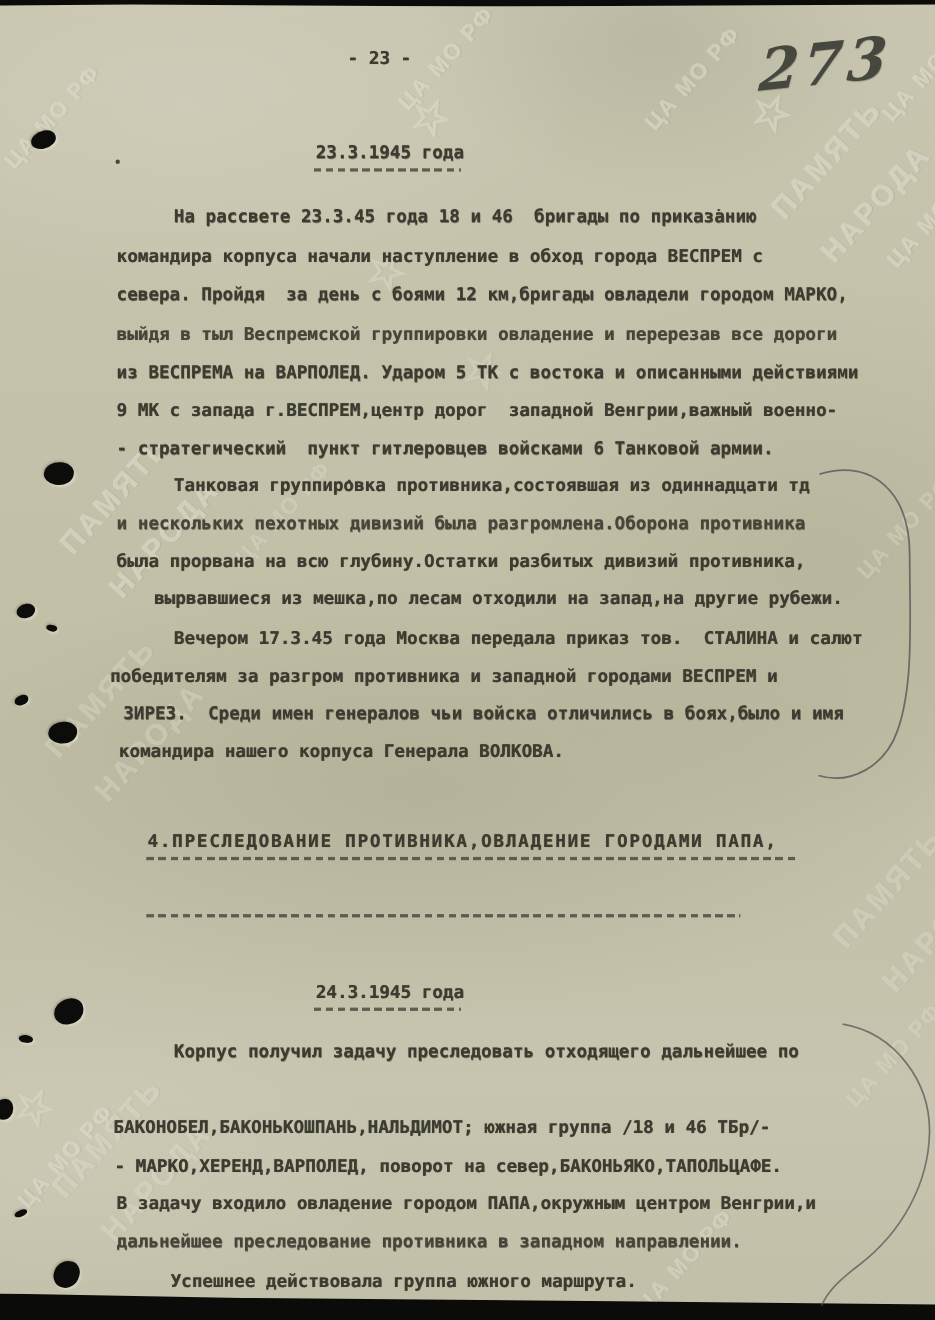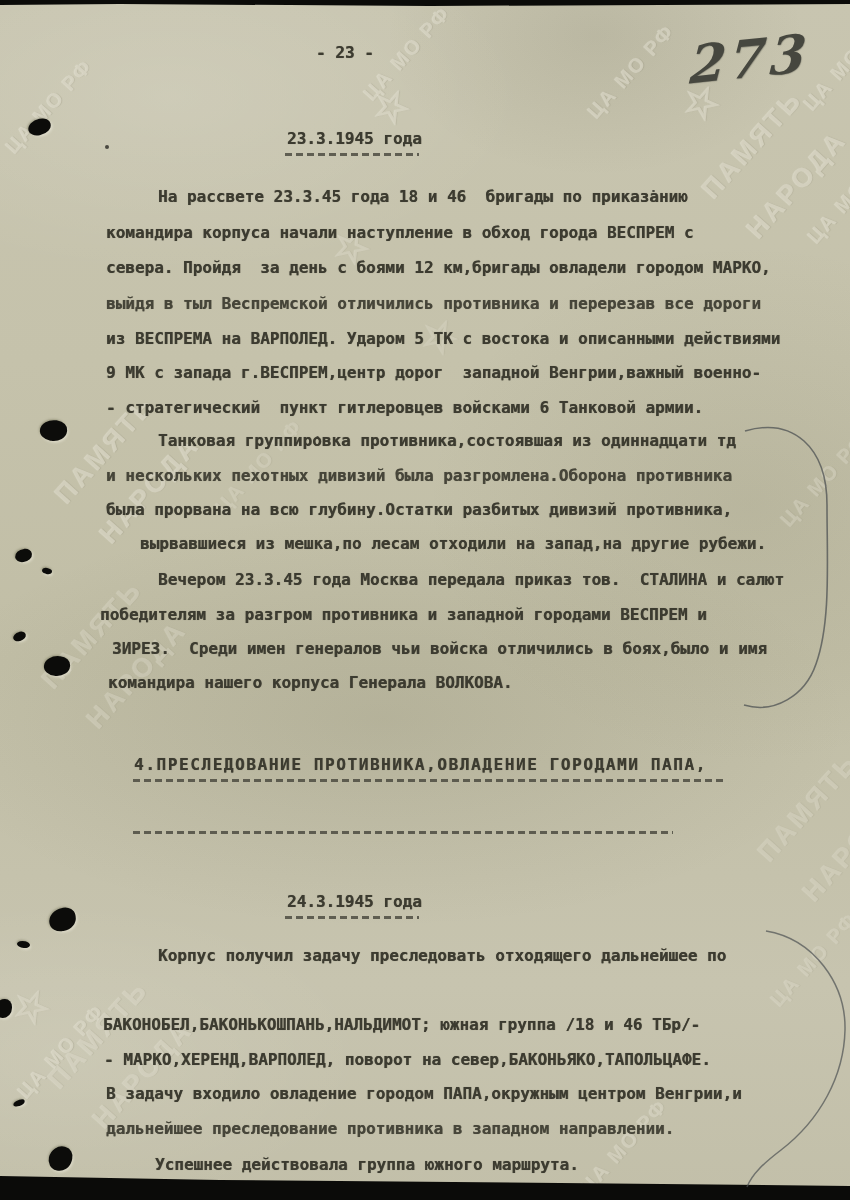--- a/index.html
+++ b/index.html
@@ -118,31 +118,31 @@
 
   <div class="line" style="left:316px;top:42px;">- 23 -</div>
   <div class="folio">273</div>
 
   <div class="line" style="left:287px;top:128px;">23.3.1945 года</div>
   <div class="dash" style="left:285px;top:153px;width:134px;"></div>
 
   <div class="line" style="left:158px;top:186px;">На рассвете 23.3.45 года 18 и 46  бригады по приказанию</div>
   <div class="line" style="left:106px;top:222px;">командира корпуса начали наступление в обход города ВЕСПРЕМ с</div>
   <div class="line" style="left:106px;top:257px;">севера. Пройдя  за день с боями 12 км,бригады овладели городом МАРКО,</div>
-  <div class="line faded" style="left:106px;top:293px;">выйдя в тыл Веспремской отличились противника и перерезав все дороги</div>
+  <div class="line faded" style="left:106px;top:293px;">выйдя в тыл Веспремской группировки овладение и перерезав все дороги</div>
   <div class="line" style="left:106px;top:328px;">из ВЕСПРЕМА на ВАРПОЛЕД. Ударом 5 ТК с востока и описанными действиями</div>
   <div class="line" style="left:106px;top:362px;">9 МК с запада г.ВЕСПРЕМ,центр дорог  западной Венгрии,важный военно-</div>
   <div class="line" style="left:106px;top:397px;">- стратегический  пункт гитлеровцев войсками 6 Танковой армии.</div>
 
   <div class="line" style="left:158px;top:430px;">Танковая группировка противника,состоявшая из одиннадцати тд</div>
   <div class="line faded" style="left:106px;top:465px;">и нескольких пехотных дивизий была разгромлена.Оборона противника</div>
   <div class="line" style="left:106px;top:499px;">была прорвана на всю глубину.Остатки разбитых дивизий противника,</div>
   <div class="line" style="left:106px;top:533px;margin-left:34px;">вырвавшиеся из мешка,по лесам отходили на запад,на другие рубежи.</div>
 
-  <div class="line" style="left:158px;top:569px;">Вечером 23.3.45 года Москва передала приказ тов.  СТАЛИНА и салют</div>
+  <div class="line" style="left:158px;top:569px;">Вечером 17.3.45 года Москва передала приказ тов.  СТАЛИНА и салют</div>
   <div class="line" style="left:100px;top:604px;">победителям за разгром противника и западной городами ВЕСПРЕМ и</div>
   <div class="line" style="left:112px;top:638px;">ЗИРЕЗ.  Среди имен генералов чьи войска отличились в боях,было и имя</div>
   <div class="line" style="left:108px;top:672px;">командира нашего корпуса Генерала ВОЛКОВА.</div>
 
   <div class="line sec" style="left:134px;top:754px;">4.ПРЕСЛЕДОВАНИЕ ПРОТИВНИКА,ОВЛАДЕНИЕ ГОРОДАМИ ПАПА,</div>
   <div class="dash" style="left:133px;top:779px;width:592px;"></div>
   <div class="dash" style="left:133px;top:831px;width:540px;"></div>
 
   <div class="line" style="left:287px;top:891px;">24.3.1945 года</div>
   <div class="dash" style="left:285px;top:916px;width:134px;"></div>

